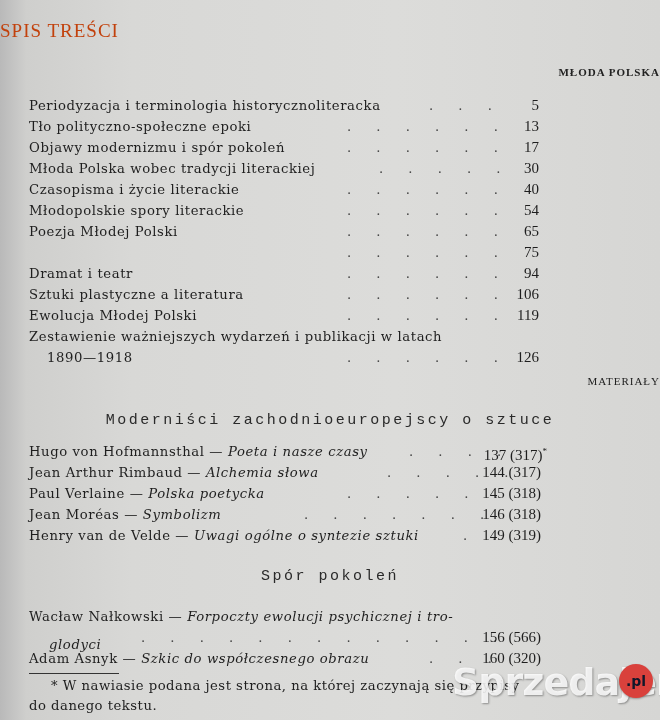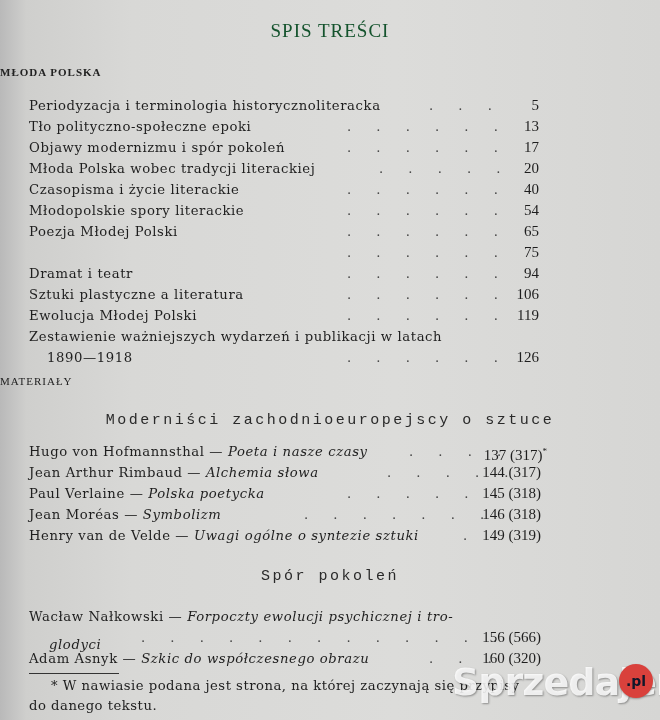--- a/index.html
+++ b/index.html
@@ -4,25 +4,25 @@
   <style>
     html, body { margin:0; padding:0; }
     body {
       width:660px; height:720px; overflow:hidden; position:relative;
       background: linear-gradient(90deg, #b9b9b9 0%, #cfcfcd 4%, #d8d8d6 20%, #dcdcda 60%, #d6d6d4 100%);
       font-family: "DejaVu Serif", serif;
       color:#1e1e1e;
     }
     .page { position:absolute; left:0; top:0; width:660px; height:720px; }
     .title {
-      position:absolute; top:20px; left:0; width:660px; text-align:center;
-      font-family: "Liberation Serif", serif; font-size:19px; letter-spacing:1px; color:#14532d;
+      position:absolute; top:20px; left:0; width:660px; text-align:left;
+      font-family: "Liberation Serif", serif; font-size:19px; letter-spacing:1px; color:#c2410c;
     }
     .section-head {
-      position:absolute; left:0; width:660px; text-align:left;
+      position:absolute; left:0; width:660px; text-align:right;
       font-family: "Liberation Serif", serif; font-size:11px; font-weight:bold; letter-spacing:1px; color:#222;
     }
     .subhead {
       position:absolute; left:0; width:660px; text-align:center;
       font-family: "Liberation Mono", monospace; font-size:15px; letter-spacing:2.5px; color:#2a2a2a;
     }
     .row {
       position:absolute; left:29px; width:570px; height:21px;
       font-size:13.2px; line-height:21px; white-space:nowrap;
     }
@@ -67,21 +67,21 @@
     <span class="page-no">13</span>
   </div>
   <div class="row" style="top:137px;">
     <span class="label">Objawy modernizmu i spór pokoleń</span>
     <span class="dots" style="left:318px;">.&nbsp;&nbsp;&nbsp;&nbsp;&nbsp;&nbsp;.&nbsp;&nbsp;&nbsp;&nbsp;&nbsp;&nbsp;.&nbsp;&nbsp;&nbsp;&nbsp;&nbsp;&nbsp;.&nbsp;&nbsp;&nbsp;&nbsp;&nbsp;&nbsp;.&nbsp;&nbsp;&nbsp;&nbsp;&nbsp;&nbsp;.</span>
     <span class="page-no">17</span>
   </div>
   <div class="row" style="top:158px;">
     <span class="label">Młoda Polska wobec tradycji literackiej</span>
     <span class="dots" style="left:350px;">.&nbsp;&nbsp;&nbsp;&nbsp;&nbsp;&nbsp;.&nbsp;&nbsp;&nbsp;&nbsp;&nbsp;&nbsp;.&nbsp;&nbsp;&nbsp;&nbsp;&nbsp;&nbsp;.&nbsp;&nbsp;&nbsp;&nbsp;&nbsp;&nbsp;.</span>
-    <span class="page-no">20</span>
+    <span class="page-no">30</span>
   </div>
   <div class="row" style="top:179px;">
     <span class="label">Czasopisma i życie literackie</span>
     <span class="dots" style="left:318px;">.&nbsp;&nbsp;&nbsp;&nbsp;&nbsp;&nbsp;.&nbsp;&nbsp;&nbsp;&nbsp;&nbsp;&nbsp;.&nbsp;&nbsp;&nbsp;&nbsp;&nbsp;&nbsp;.&nbsp;&nbsp;&nbsp;&nbsp;&nbsp;&nbsp;.&nbsp;&nbsp;&nbsp;&nbsp;&nbsp;&nbsp;.</span>
     <span class="page-no">40</span>
   </div>
   <div class="row" style="top:200px;">
     <span class="label">Młodopolskie spory literackie</span>
     <span class="dots" style="left:318px;">.&nbsp;&nbsp;&nbsp;&nbsp;&nbsp;&nbsp;.&nbsp;&nbsp;&nbsp;&nbsp;&nbsp;&nbsp;.&nbsp;&nbsp;&nbsp;&nbsp;&nbsp;&nbsp;.&nbsp;&nbsp;&nbsp;&nbsp;&nbsp;&nbsp;.&nbsp;&nbsp;&nbsp;&nbsp;&nbsp;&nbsp;.</span>
     <span class="page-no">54</span>

